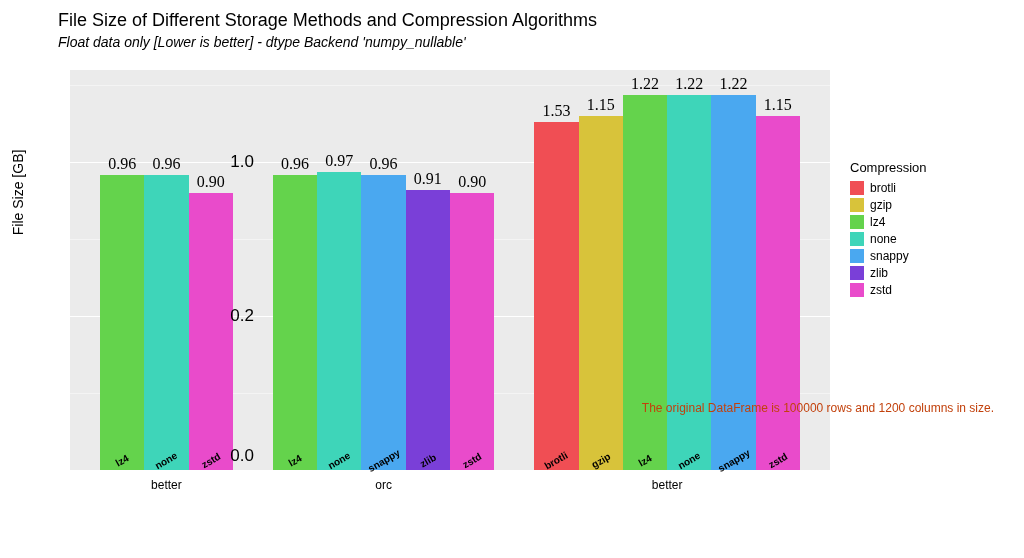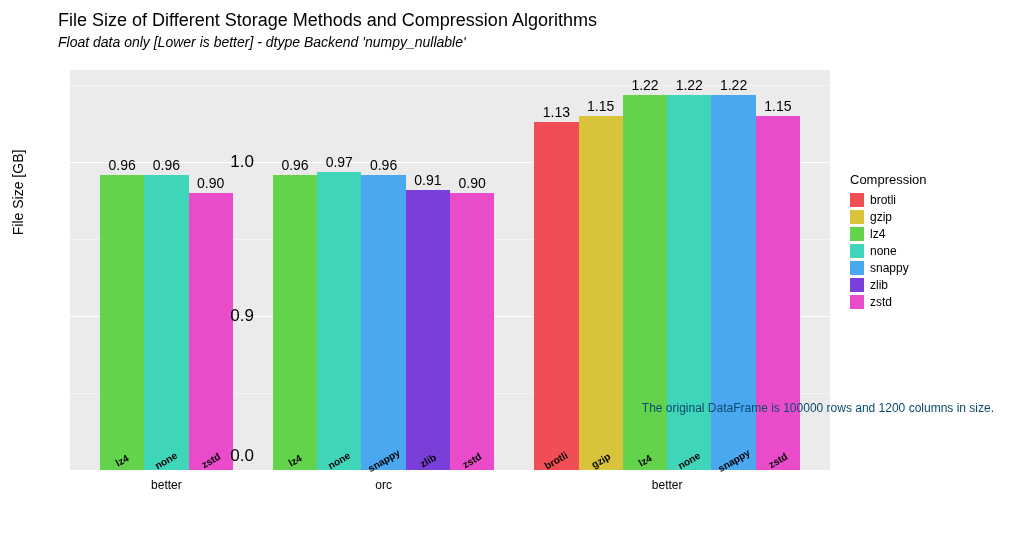--- a/index.html
+++ b/index.html
@@ -72,32 +72,33 @@
     top: 508px;
     text-align: center;
     font-size: 14px;
     color: #000;
   }
   .caption {
     position: absolute;
     right: 30px;
     bottom: 6px;
     font-size: 12px;
-    color: #0c4a6e;
+    color: #c2410c;
   }
   .bar {
     position: absolute;
     bottom: 0;
   }
   .bar-label {
     position: absolute;
-    font-size: 14px;
+    font-size: 16px;
     text-align: center;
     transform: translate(-50%, -100%);
     color: #000;
+    font-family: Liberation Serif, serif;
   }
   .bar-catlabel {
     position: absolute;
     bottom: 4px;
     font-size: 10px;
     font-weight: bold;
     color: #000;
     transform-origin: center;
     transform: translateX(-50%) rotate(-30deg);
     white-space: nowrap;
@@ -105,21 +106,21 @@
   .group-label {
     position: absolute;
     top: 478px;
     font-size: 12px;
     color: #000;
     transform: translateX(-50%);
   }
   .legend {
     position: absolute;
     left: 850px;
-    top: 172px;
+    top: 160px;
   }
   .legend-title {
     font-size: 13px;
     margin-bottom: 6px;
     color: #000;
   }
   .legend-item {
     display: flex;
     align-items: center;
     gap: 6px;
@@ -166,21 +167,21 @@
       <div class="bar" style="left: 291.429px; width: 44.2857px; height: 295.385px; background: rgb(74, 168, 240);"></div>
       <div class="bar-label" style="left: 313.571px; top: 102.615px;">0.96</div>
       <div class="bar-catlabel" style="left: 313.571px;">snappy</div>
       <div class="bar" style="left: 335.714px; width: 44.2857px; height: 280px; background: rgb(122, 63, 216);"></div>
       <div class="bar-label" style="left: 357.857px; top: 118px;">0.91</div>
       <div class="bar-catlabel" style="left: 357.857px;">zlib</div>
       <div class="bar" style="left: 380px; width: 44.2857px; height: 276.923px; background: rgb(233, 75, 203);"></div>
       <div class="bar-label" style="left: 402.143px; top: 121.077px;">0.90</div>
       <div class="bar-catlabel" style="left: 402.143px;">zstd</div>
       <div class="bar" style="left: 464.286px; width: 44.2857px; height: 347.692px; background: rgb(240, 78, 84);"></div>
-      <div class="bar-label" style="left: 486.429px; top: 50.3077px;">1.13</div>
+      <div class="bar-label" style="left: 486.429px; top: 50.3077px;">1.53</div>
       <div class="bar-catlabel" style="left: 486.429px;">brotli</div>
       <div class="bar" style="left: 508.571px; width: 44.2857px; height: 353.846px; background: rgb(216, 195, 58);"></div>
       <div class="bar-label" style="left: 530.714px; top: 44.1538px;">1.15</div>
       <div class="bar-catlabel" style="left: 530.714px;">gzip</div>
       <div class="bar" style="left: 552.857px; width: 44.2857px; height: 375.385px; background: rgb(100, 211, 76);"></div>
       <div class="bar-label" style="left: 575px; top: 22.6154px;">1.22</div>
       <div class="bar-catlabel" style="left: 575px;">lz4</div>
       <div class="bar" style="left: 597.143px; width: 44.2857px; height: 375.385px; background: rgb(62, 213, 185);"></div>
       <div class="bar-label" style="left: 619.286px; top: 22.6154px;">1.22</div>
       <div class="bar-catlabel" style="left: 619.286px;">none</div>
@@ -221,18 +222,18 @@
         <span class="swatch" style="background: rgb(122, 63, 216);"></span>
         <span>zlib</span>
       </div>
       <div class="legend-item">
         <span class="swatch" style="background: rgb(233, 75, 203);"></span>
         <span>zstd</span>
       </div>
     </div>
 
 <div class="ytick" style="top: 456px;">0.0</div>
-    <div class="ytick" style="top: 316.154px;">0.9</div>
+    <div class="ytick" style="top: 316.154px;">0.2</div>
     <div class="ytick" style="top: 162.308px;">1.0</div>
     <div class="group-label" style="left: 166.429px;">better</div>
     <div class="group-label" style="left: 383.571px;">orc</div>
     <div class="group-label" style="left: 667.143px;">better</div>
   </div>
 
 </body></html>

